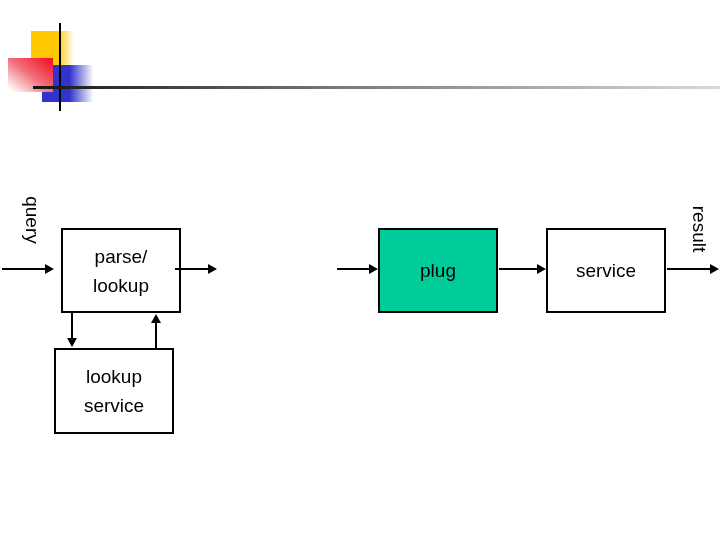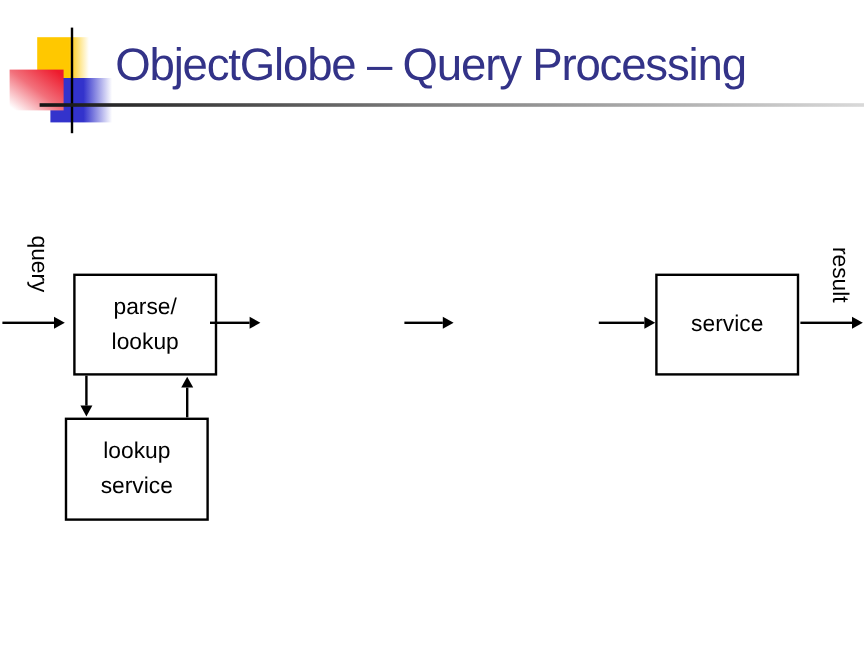--- a/index.html
+++ b/index.html
@@ -113,32 +113,32 @@
 
 <div class="slide">
 
   <div>
     <div class="sq sq-yellow"></div>
     <div class="sq sq-blue"></div>
     <div class="sq sq-red"></div>
     <div class="logo-vline"></div>
   </div>
 
-  <h1 class="title">ObjectGlobe – Query Processing</h1>
   <div class="rule"></div>
 
   <div class="rot rot-query">query</div>
   <div class="arrow-r a-query"></div>
 
   <div class="box box-parse">parse/
 lookup</div>
   <div class="arrow-r a-1"></div>
 
   <div class="arrow-r a-2"></div>
 
+  <div class="box box-plug" style="background-color:#00CC99">plug</div>
   <div class="arrow-r a-3"></div>
 
   <div class="box box-exec">service</div>
   <div class="arrow-r a-out"></div>
   <div class="rot rot-result">result</div>
 
   <div class="arrow-d a-down"></div>
   <div class="arrow-u a-up"></div>
   <div class="box box-lookup">lookup
 service</div>

